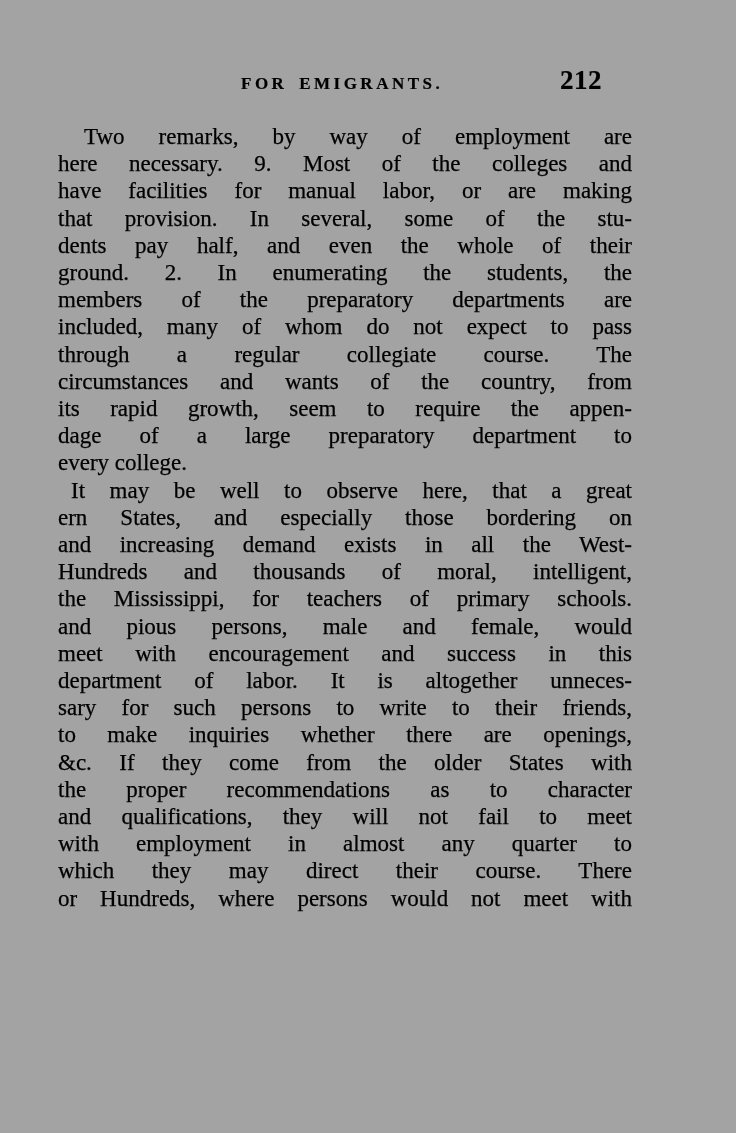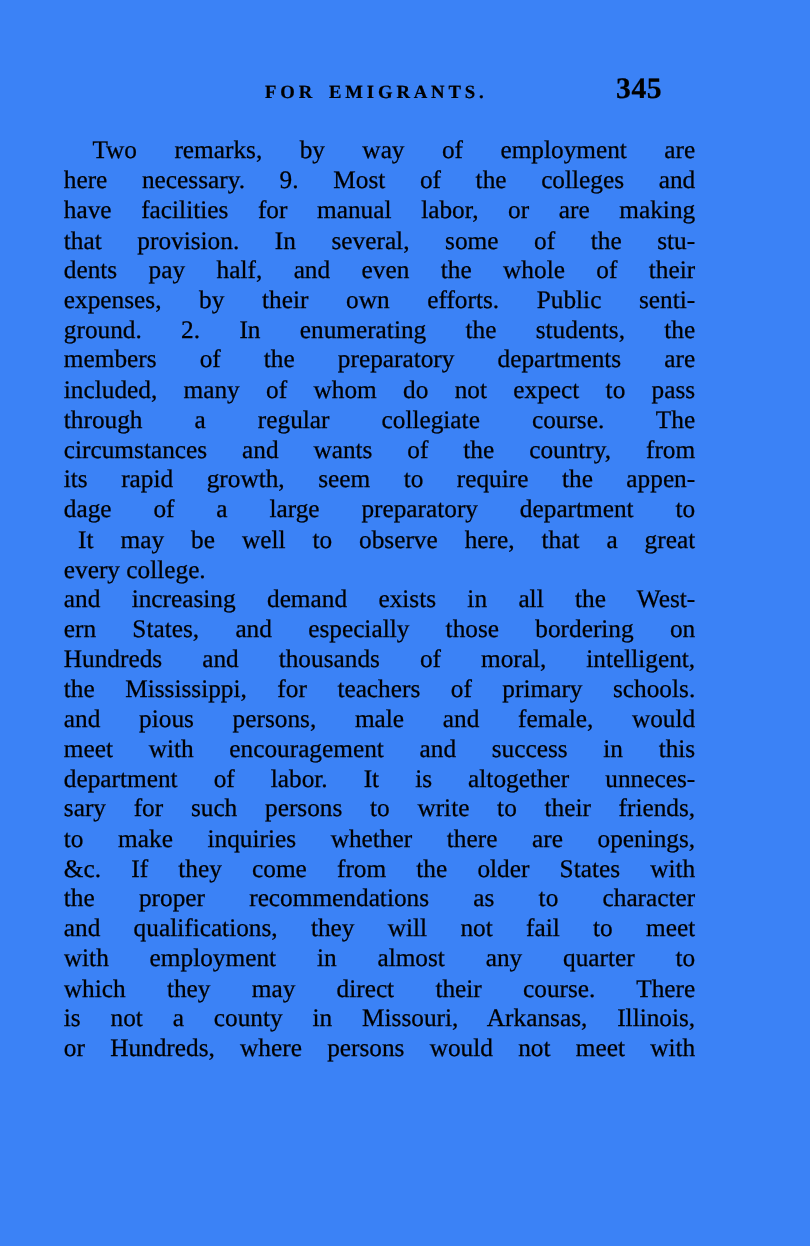--- a/index.html
+++ b/index.html
@@ -8,21 +8,21 @@
     height: 1133px;
     background: #ffffff;
     position: relative;
     overflow: hidden;
     font-family: "Liberation Serif", "DejaVu Serif", serif;
     color: #000000;
   }
   .page {
     position: absolute;
     inset: 0;
-    background: #3b82f6;
+    background: #a3a3a3;
   }
   .running-title {
     position: absolute;
     left: 241px;
     top: 75px;
     font-size: 17px;
     font-weight: bold;
     letter-spacing: 3.5px;
     word-spacing: 4px;
     line-height: 1;
@@ -58,52 +58,50 @@
   .line.indent-b { text-indent: 13px; }
   .line.para-end { text-align-last: left; }
 </style>
 </head>
 <body>
 
 <div class="page">
 
   <div>
     <div class="running-title">FOR EMIGRANTS.</div>
-    <div class="page-number">345</div>
+    <div class="page-number">212</div>
   </div>
 
   <div class="body-text">
 
     <div class="line indent-a">Two remarks, by way of employment are</div>
     <div class="line">here necessary.  9. Most of the colleges and</div>
     <div class="line">have facilities for manual labor, or are making</div>
     <div class="line">that provision.  In several, some of the stu-</div>
     <div class="line">dents pay half, and even the whole of their</div>
-    <div class="line">expenses, by their own efforts.  Public senti-</div>
     <div class="line">ground.  2. In enumerating the students, the</div>
     <div class="line">members of the preparatory departments are</div>
     <div class="line">included, many of whom do not expect to pass</div>
     <div class="line">through a regular collegiate course.  The</div>
     <div class="line">circumstances and wants of the country, from</div>
     <div class="line">its rapid growth, seem to require the appen-</div>
     <div class="line">dage of a large preparatory department to</div>
+    <div class="line para-end">every college.</div>
+
     <div class="line indent-b">It may be well to observe here, that a great</div>
-
-    <div class="line para-end">every college.</div>
+    <div class="line">ern States, and especially those bordering on</div>
     <div class="line">and increasing demand exists in all the West-</div>
-    <div class="line">ern States, and especially those bordering on</div>
     <div class="line">Hundreds and thousands of moral, intelligent,</div>
     <div class="line">the Mississippi, for teachers of primary schools.</div>
     <div class="line">and pious persons, male and female, would</div>
     <div class="line">meet with encouragement and success in this</div>
     <div class="line">department of labor.  It is altogether unneces-</div>
     <div class="line">sary for such persons to write to their friends,</div>
     <div class="line">to make  inquiries whether there are openings,</div>
     <div class="line">&amp;c.  If they come from the older States with</div>
     <div class="line">the proper recommendations as to character</div>
     <div class="line">and qualifications, they will not fail to meet</div>
     <div class="line">with employment in almost any quarter to</div>
     <div class="line">which they may direct their course.  There</div>
-    <div class="line">is not a county in Missouri, Arkansas, Illinois,</div>
     <div class="line">or Hundreds, where persons would not meet with</div>
   </div>
 
 </div>
 
 </body></html>

